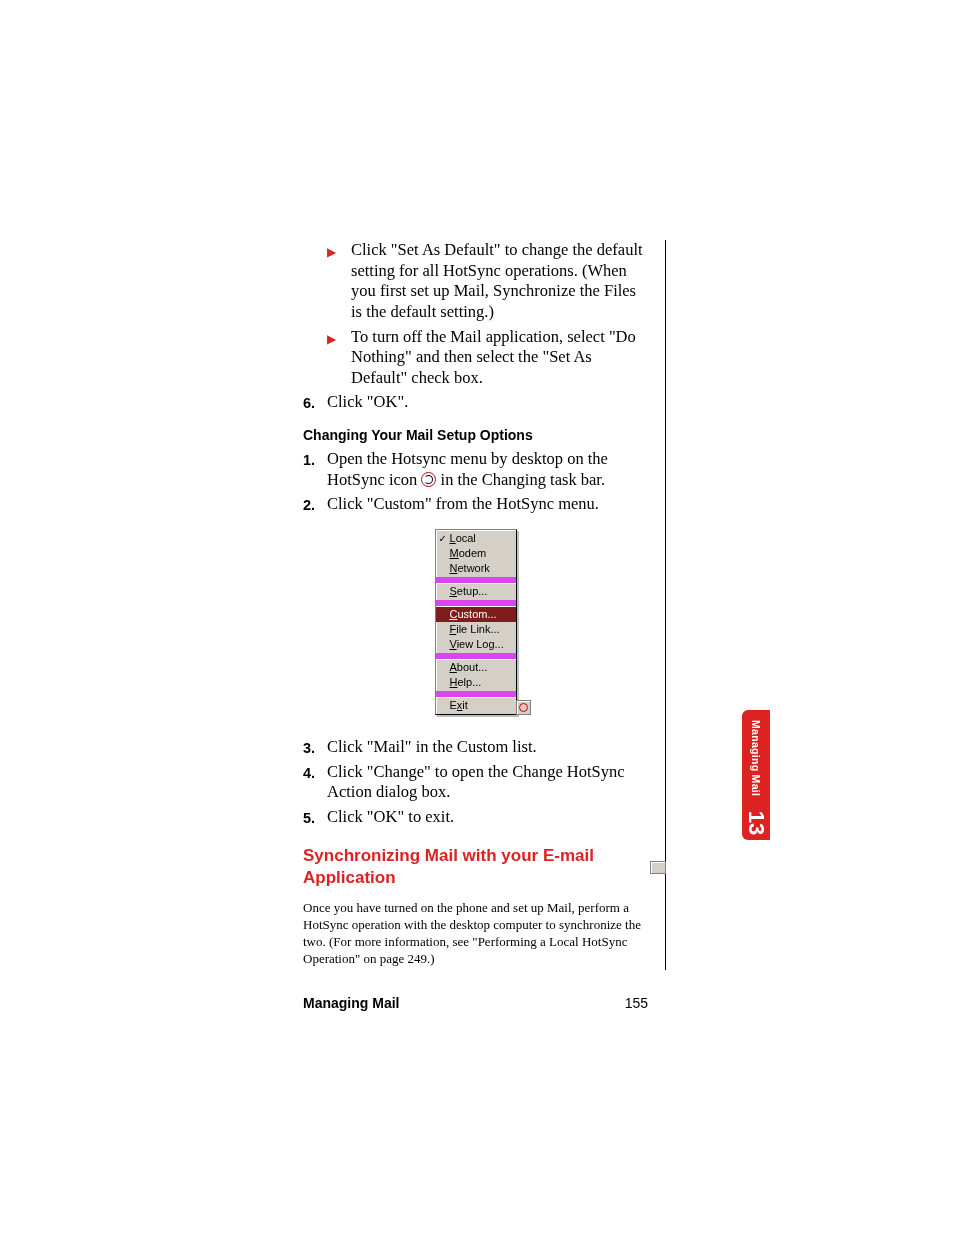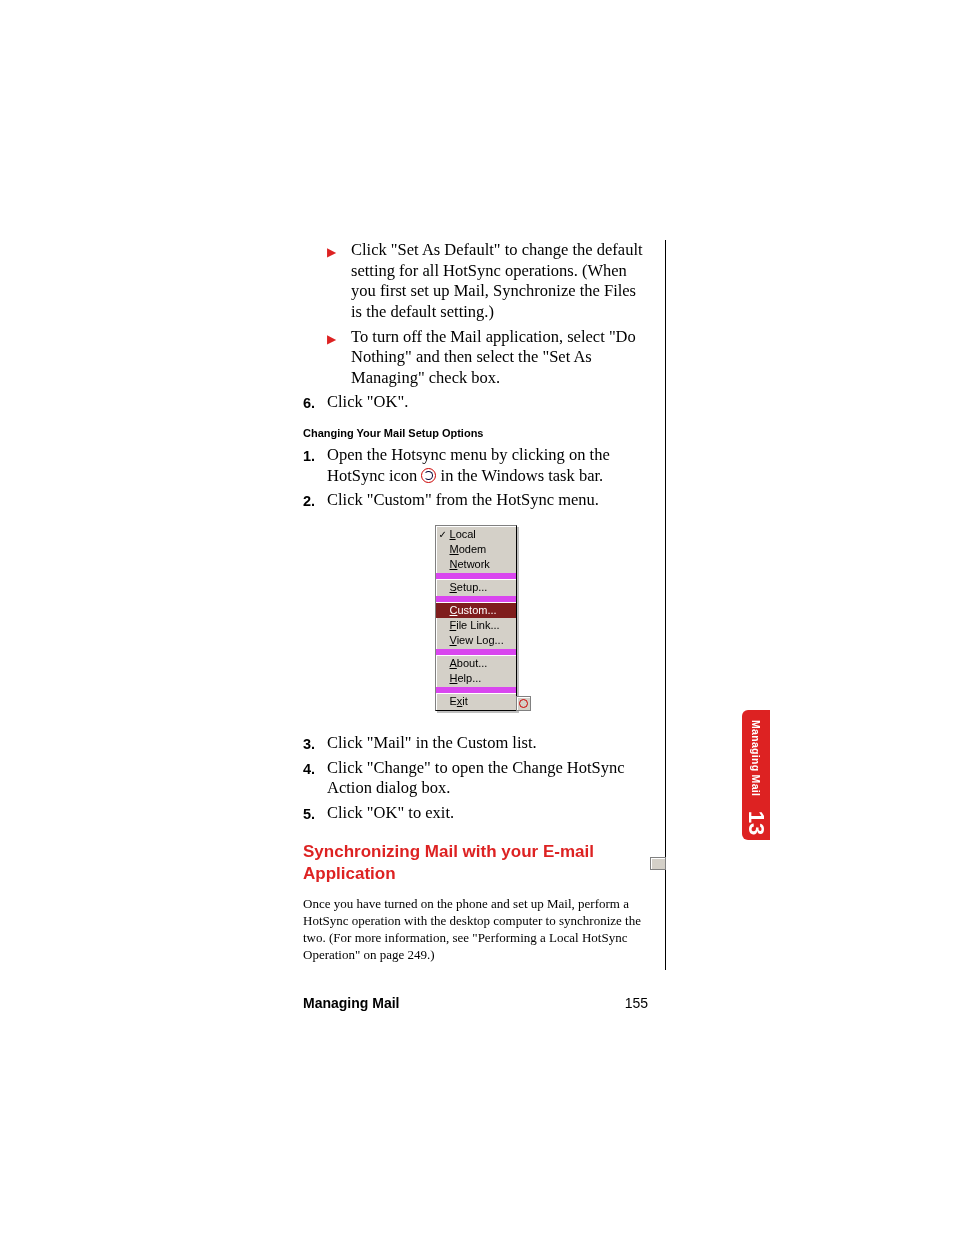--- a/index.html
+++ b/index.html
@@ -55,21 +55,21 @@
   }
   .list-item .body {
     flex: 1;
   }
   .sub {
     padding-left: 24px;
   }
   .h3 {
     font-family: Arial, Helvetica, sans-serif;
     font-weight: bold;
-    font-size: 11px;
+    font-size: 14px;
     margin-top: 14px;
     margin-bottom: 6px;
   }
   .h2 {
     font-family: Arial, Helvetica, sans-serif;
     font-weight: bold;
     font-size: 17px;
     color: #d22;
     margin-top: 18px;
     margin-bottom: 12px;
@@ -220,38 +220,38 @@
     <div class="vrule"></div>
     <div class="corner-box"></div>
 
     <div class="list sub">
       <div class="list-item">
         <div class="marker red-tri">▶</div>
         <div class="body">Click "Set As Default" to change the default setting for all HotSync operations. (When you first set up Mail, Synchronize the Files is the default setting.)</div>
       </div>
       <div class="list-item">
         <div class="marker red-tri">▶</div>
-        <div class="body">To turn off the Mail application, select "Do Nothing" and then select the "Set As Managing" check box.</div>
+        <div class="body">To turn off the Mail application, select "Do Nothing" and then select the "Set As Default" check box.</div>
       </div>
     </div>
 
     <div class="list">
       <div class="list-item">
         <div class="marker">6.</div>
         <div class="body">Click "OK".</div>
       </div>
     </div>
 
     <div class="h3">Changing Your Mail Setup Options</div>
 
     <div class="list">
       <div class="list-item">
         <div class="marker">1.</div>
         <div class="body">
-          <span>Open the Hotsync menu by clicking on the HotSync icon </span><span class="hotsync-icon"></span><span> in the Windows task bar.</span>
+          <span>Open the Hotsync menu by desktop on the HotSync icon </span><span class="hotsync-icon"></span><span> in the Changing task bar.</span>
         </div>
       </div>
       <div class="list-item">
         <div class="marker">2.</div>
         <div class="body">Click "Custom" from the HotSync menu.</div>
       </div>
     </div>
 
     <div class="menu">
       <div class="menu-items" id="menu-items">

